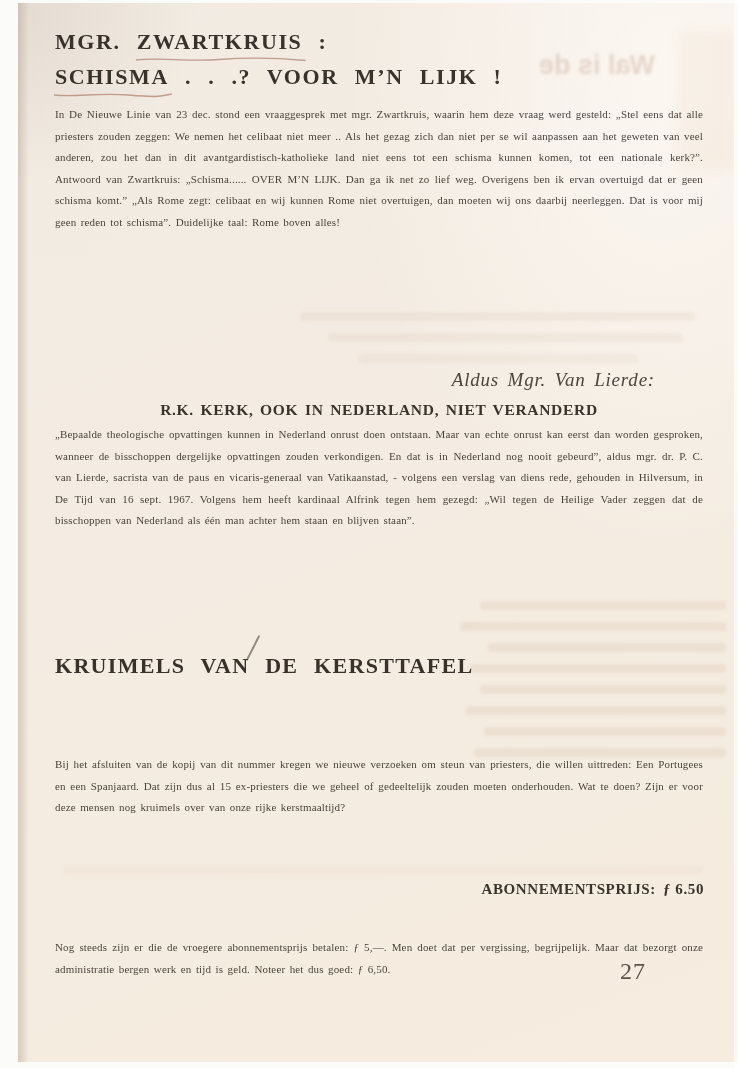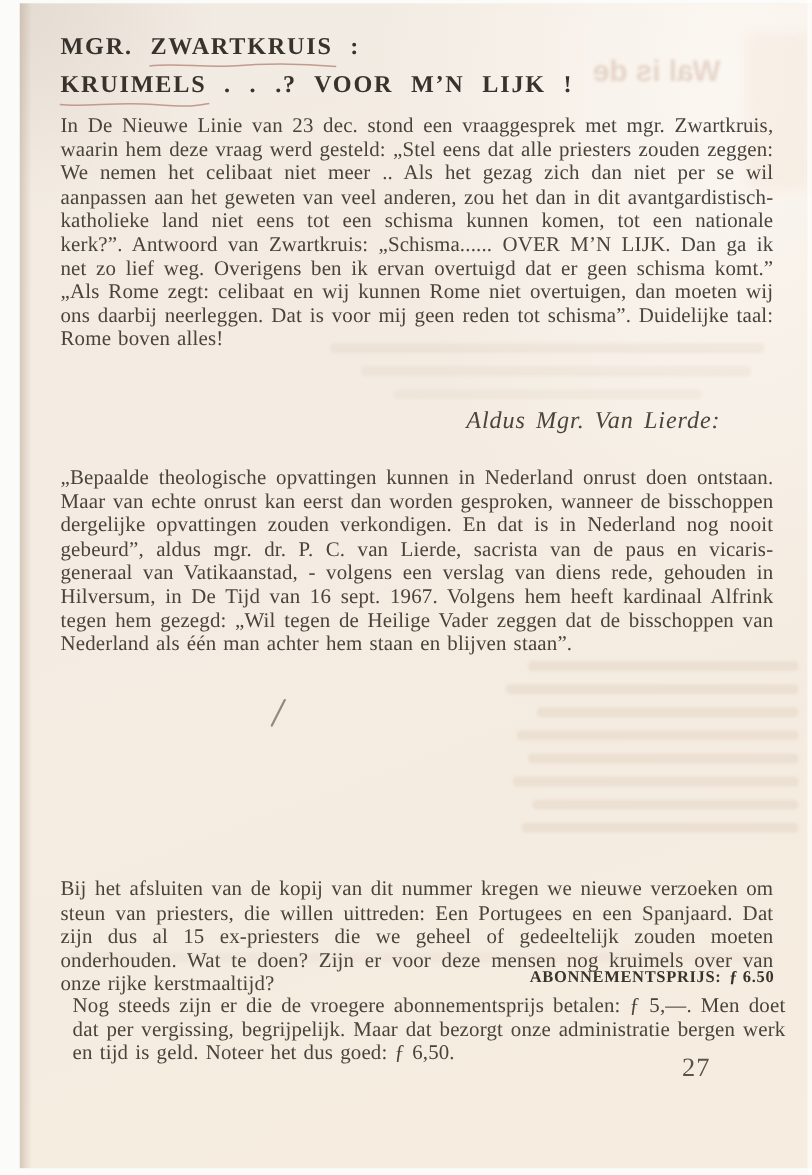--- a/index.html
+++ b/index.html
@@ -43,26 +43,26 @@
     letter-spacing:.7px;word-spacing:2px;color:#38342d;
   }
   .h2-block{
     position:absolute;left:37px;top:646px;
     font-weight:bold;font-size:22px;line-height:34px;
     letter-spacing:1.3px;word-spacing:9px;color:#37332c;white-space:nowrap;
   }
   
   .para{
     position:absolute;left:37px;width:648px;
-    font-size:19px;line-height:21.6px;letter-spacing:.15px;word-spacing:1.5px;
+    font-size:11px;line-height:21.6px;letter-spacing:.15px;word-spacing:1.5px;
     text-align:justify;color:#49443b;hyphens:none;
   }
   .byline{
     position:absolute;right:83px;top:366px;
-    font-style:italic;font-size:22px;letter-spacing:.8px;word-spacing:3px;color:#4a453d;
+    font-style:italic;font-size:19px;letter-spacing:.8px;word-spacing:3px;color:#4a453d;
     white-space:nowrap;
   }
   .abo{
     position:absolute;right:34px;top:878px;
     font-weight:bold;font-size:15px;letter-spacing:.6px;color:#38342d;white-space:nowrap;
   }
   .abo .price{margin-left:7px;}
   .pagenum{
     position:absolute;left:602px;top:955px;
     font-size:24px;color:#5a544b;letter-spacing:1px;
@@ -112,43 +112,45 @@
   <div class="ghost-line" style="left:45px;top:863px;width:640px;opacity:.5;"></div>
 
   <div class="h1-line" style="top:24px;text-align:center;">
     <span>MGR.</span>
     <span class="u-wrap"><span>ZWARTKRUIS</span><svg viewBox="0 0 180 8" preserveAspectRatio="none">
           <path class="pencil" d="M2,4 C 28,1 55,6 88,3.5 S 150,2 178,4.5"></path>
         </svg></span>
     <span>:</span>
   </div>
   <div class="h1-line" style="top:59px;">
-    <span class="u-wrap"><span>KRUIMELS</span><svg viewBox="0 0 120 8" preserveAspectRatio="none">
+    <span class="u-wrap"><span>SCHISMA</span><svg viewBox="0 0 120 8" preserveAspectRatio="none">
           <path class="pencil" d="M2,4 C 22,6.5 45,1.5 75,4 S 105,5.5 118,3"></path>
         </svg></span>
     <span>. . .? VOOR M’N LIJK !</span>
   </div>
 
   <div class="para" style="top:101px;">In De Nieuwe Linie van 23 dec. stond een vraaggesprek met mgr. Zwartkruis, waarin hem deze vraag werd gesteld: „Stel eens dat alle priesters zouden zeggen: We nemen het celibaat niet meer .. Als het gezag zich dan niet per se wil aanpassen aan het geweten van veel anderen, zou het dan in dit avantgardistisch-katholieke land niet eens tot een schisma kunnen komen, tot een nationale kerk?”. Antwoord van Zwartkruis: „Schisma...... OVER M’N LIJK. Dan ga ik net zo lief weg. Overigens ben ik ervan overtuigd dat er geen schisma komt.” „Als Rome zegt: celibaat en wij kunnen Rome niet overtuigen, dan moeten wij ons daarbij neerleggen. Dat is voor mij geen reden tot schisma”. Duidelijke taal: Rome boven alles!</div>
 
   <div class="byline">Aldus Mgr. Van Lierde:</div>
 
+  <div class="subhead">R.K. KERK, OOK IN NEDERLAND, NIET VERANDERD</div>
 
   <div class="para" style="top:421px;">„Bepaalde theologische opvattingen kunnen in Nederland onrust doen ontstaan. Maar van echte onrust kan eerst dan worden gesproken, wanneer de bisschoppen dergelijke opvattingen zouden verkondigen. En dat is in Nederland nog nooit gebeurd”, aldus mgr. dr. P. C. van Lierde, sacrista van de paus en vicaris-generaal van Vatikaanstad, - volgens een verslag van diens rede, gehouden in Hilversum, in De Tijd van 16 sept. 1967. Volgens hem heeft kardinaal Alfrink tegen hem gezegd: „Wil tegen de Heilige Vader zeggen dat de bisschoppen van Nederland als één man achter hem staan en blijven staan”.</div>
 
   <div class="pen-mark"></div>
 
   <div class="h2-block">
+    <div>KRUIMELS VAN DE KERSTTAFEL</div>
   </div>
 
-  <div class="para" style="top:795px;">Bij het afsluiten van de kopij van dit nummer kregen we nieuwe verzoeken om steun van priesters, die willen uittreden: Een Portugees en een Spanjaard. Dat zijn dus al 15 ex-priesters die we geheel of gedeeltelijk zouden moeten onderhouden. Wat te doen? Zijn er voor deze mensen nog kruimels over van onze rijke kerstmaaltijd?</div>
+  <div class="para" style="top:751px;">Bij het afsluiten van de kopij van dit nummer kregen we nieuwe verzoeken om steun van priesters, die willen uittreden: Een Portugees en een Spanjaard. Dat zijn dus al 15 ex-priesters die we geheel of gedeeltelijk zouden moeten onderhouden. Wat te doen? Zijn er voor deze mensen nog kruimels over van onze rijke kerstmaaltijd?</div>
 
   <div class="abo">
     <span>ABONNEMENTSPRIJS:</span><span class="price">ƒ 6.50</span>
   </div>
 
-  <div class="para" style="top:901px;margin-left:11px;">Nog steeds zijn er die de vroegere abonnementsprijs betalen: ƒ 5,—. Men doet dat per vergissing, begrijpelijk. Maar dat bezorgt onze administratie bergen werk en tijd is geld. Noteer het dus goed: ƒ 6,50.</div>
+  <div class="para" style="top:934px;">Nog steeds zijn er die de vroegere abonnementsprijs betalen: ƒ 5,—. Men doet dat per vergissing, begrijpelijk. Maar dat bezorgt onze administratie bergen werk en tijd is geld. Noteer het dus goed: ƒ 6,50.</div>
 
   <div class="pagenum">27</div>
 
 </div>
 
 <div class="right-scan-strip"></div>
 
 </body></html>

